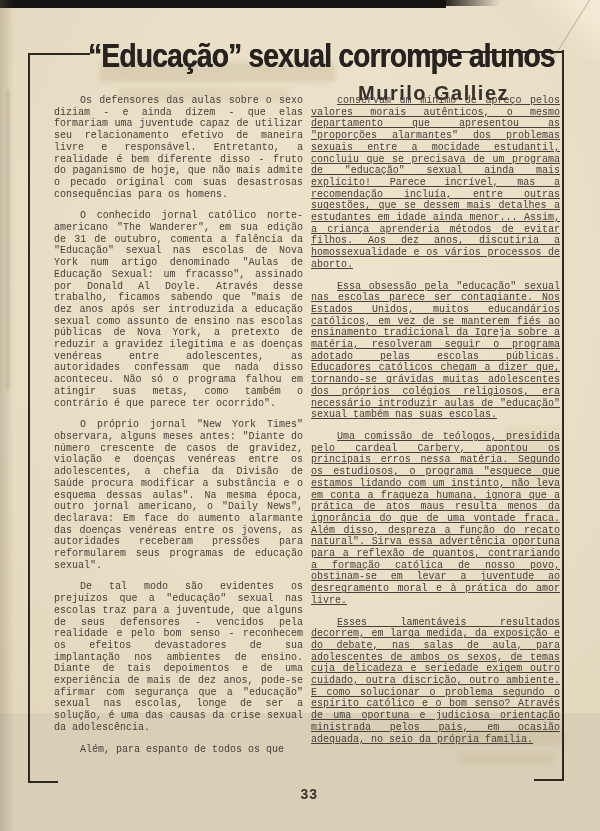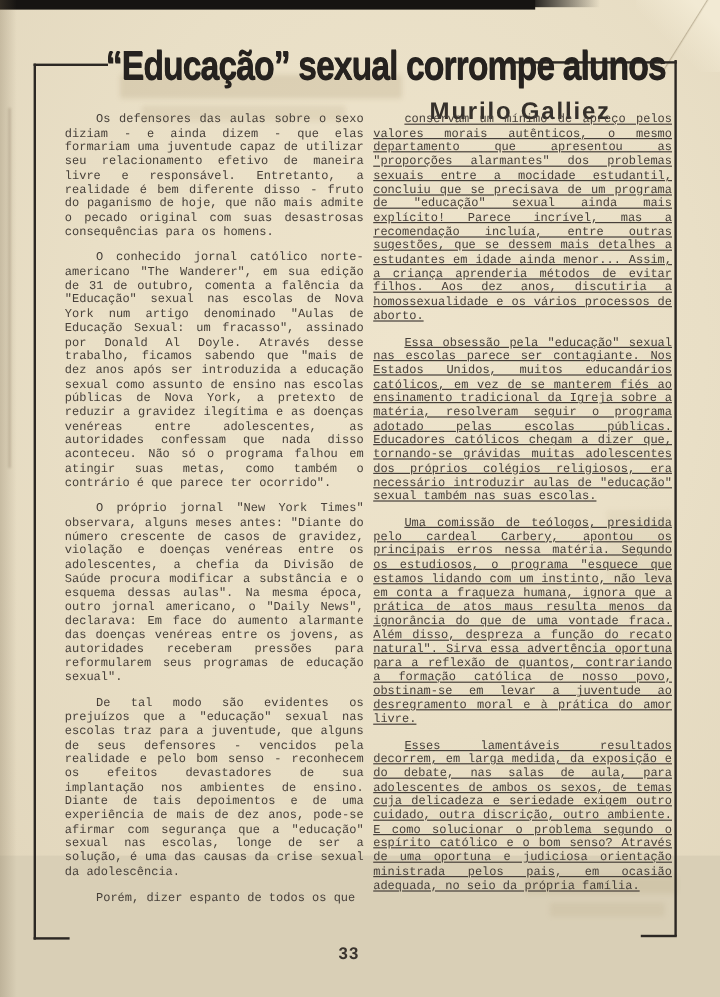--- a/index.html
+++ b/index.html
@@ -52,21 +52,21 @@
     font-family:"Liberation Sans","DejaVu Sans",sans-serif;
     font-weight:bold;font-size:20px;letter-spacing:1.5px;color:#35302b;
   }
   
   .col{position:absolute;top:95px;width:249px;color:#47403a;
     font-size:10px;line-height:11.7px;text-align:justify;}
   .col-left{left:54px;}
   .col-right{left:311px;text-decoration:underline;}
   .col p{margin:0 0 10px 0;text-indent:2.6em;}
   .pagenum{
-    position:absolute;left:282px;top:786px;width:36px;text-align:left;
+    position:absolute;left:282px;top:786px;width:36px;text-align:right;
     font-family:"Liberation Sans","DejaVu Sans",sans-serif;
     font-weight:bold;font-size:14px;letter-spacing:1px;color:#3a342e;
   }
 </style>
 </head>
 <body>
 
 <div class="page">
 
   <div class="topbar"></div>
@@ -90,21 +90,21 @@
   <div class="bline f-bot-r"></div>
 
   <h1 class="title">“Educação” sexual corrompe alunos</h1>
   <div class="author">Murilo Galliez</div>
 
   <div class="col col-left">
       <p>Os defensores das aulas sobre o sexo diziam - e ainda dizem - que elas formariam uma juventude capaz de utilizar seu relacionamento efetivo de maneira livre e responsável. Entretanto, a realidade é bem diferente disso - fruto do paganismo de hoje, que não mais admite o pecado original com suas desastrosas consequências para os homens.</p>
       <p>O conhecido jornal católico norte-americano "The Wanderer", em sua edição de 31 de outubro, comenta a falência da "Educação" sexual nas escolas de Nova York num artigo denominado "Aulas de Educação Sexual: um fracasso", assinado por Donald Al Doyle. Através desse trabalho, ficamos sabendo que "mais de dez anos após ser introduzida a educação sexual como assunto de ensino nas escolas públicas de Nova York, a pretexto de reduzir a gravidez ilegítima e as doenças venéreas entre adolescentes, as autoridades confessam que nada disso aconteceu. Não só o programa falhou em atingir suas metas, como também o contrário é que parece ter ocorrido".</p>
       <p>O próprio jornal "New York Times" observara, alguns meses antes: "Diante do número crescente de casos de gravidez, violação e doenças venéreas entre os adolescentes, a chefia da Divisão de Saúde procura modificar a substância e o esquema dessas aulas". Na mesma época, outro jornal americano, o "Daily News", declarava: Em face do aumento alarmante das doenças venéreas entre os jovens, as autoridades receberam pressões para reformularem seus programas de educação sexual".</p>
       <p>De tal modo são evidentes os prejuízos que a "educação" sexual nas escolas traz para a juventude, que alguns de seus defensores - vencidos pela realidade e pelo bom senso - reconhecem os efeitos devastadores de sua implantação nos ambientes de ensino. Diante de tais depoimentos e de uma experiência de mais de dez anos, pode-se afirmar com segurança que a "educação" sexual nas escolas, longe de ser a solução, é uma das causas da crise sexual da adolescência.</p>
-      <p>Porém, dizer espanto de todos os que</p>
+      <p>Além, para espanto de todos os que</p>
     </div>
   <div class="col col-right">
       <p>conservam um mínimo de apreço pelos valores morais autênticos, o mesmo departamento que apresentou as "proporções alarmantes" dos problemas sexuais entre a mocidade estudantil, concluiu que se precisava de um programa de "educação" sexual ainda mais explícito! Parece incrível, mas a recomendação incluía, entre outras sugestões, que se dessem mais detalhes a estudantes em idade ainda menor... Assim, a criança aprenderia métodos de evitar filhos. Aos dez anos, discutiria a homossexualidade e os vários processos de aborto.</p>
       <p>Essa obsessão pela "educação" sexual nas escolas parece ser contagiante. Nos Estados Unidos, muitos educandários católicos, em vez de se manterem fiés ao ensinamento tradicional da Igreja sobre a matéria, resolveram seguir o programa adotado pelas escolas públicas. Educadores católicos chegam a dizer que, tornando-se grávidas muitas adolescentes dos próprios colégios religiosos, era necessário introduzir aulas de "educação" sexual também nas suas escolas.</p>
       <p>Uma comissão de teólogos, presidida pelo cardeal Carbery, apontou os principais erros nessa matéria. Segundo os estudiosos, o programa "esquece que estamos lidando com um instinto, não leva em conta a fraqueza humana, ignora que a prática de atos maus resulta menos da ignorância do que de uma vontade fraca. Além disso, despreza a função do recato natural". Sirva essa advertência oportuna para a reflexão de quantos, contrariando a formação católica de nosso povo, obstinam-se em levar a juventude ao desregramento moral e à prática do amor livre.</p>
       <p>Esses lamentáveis resultados decorrem, em larga medida, da exposição e do debate, nas salas de aula, para adolescentes de ambos os sexos, de temas cuja delicadeza e seriedade exigem outro cuidado, outra discrição, outro ambiente. E como solucionar o problema segundo o espírito católico e o bom senso? Através de uma oportuna e judiciosa orientação ministrada pelos pais, em ocasião adequada, no seio da própria família.</p>
     </div>
 
   <div class="pagenum">33</div>
 

